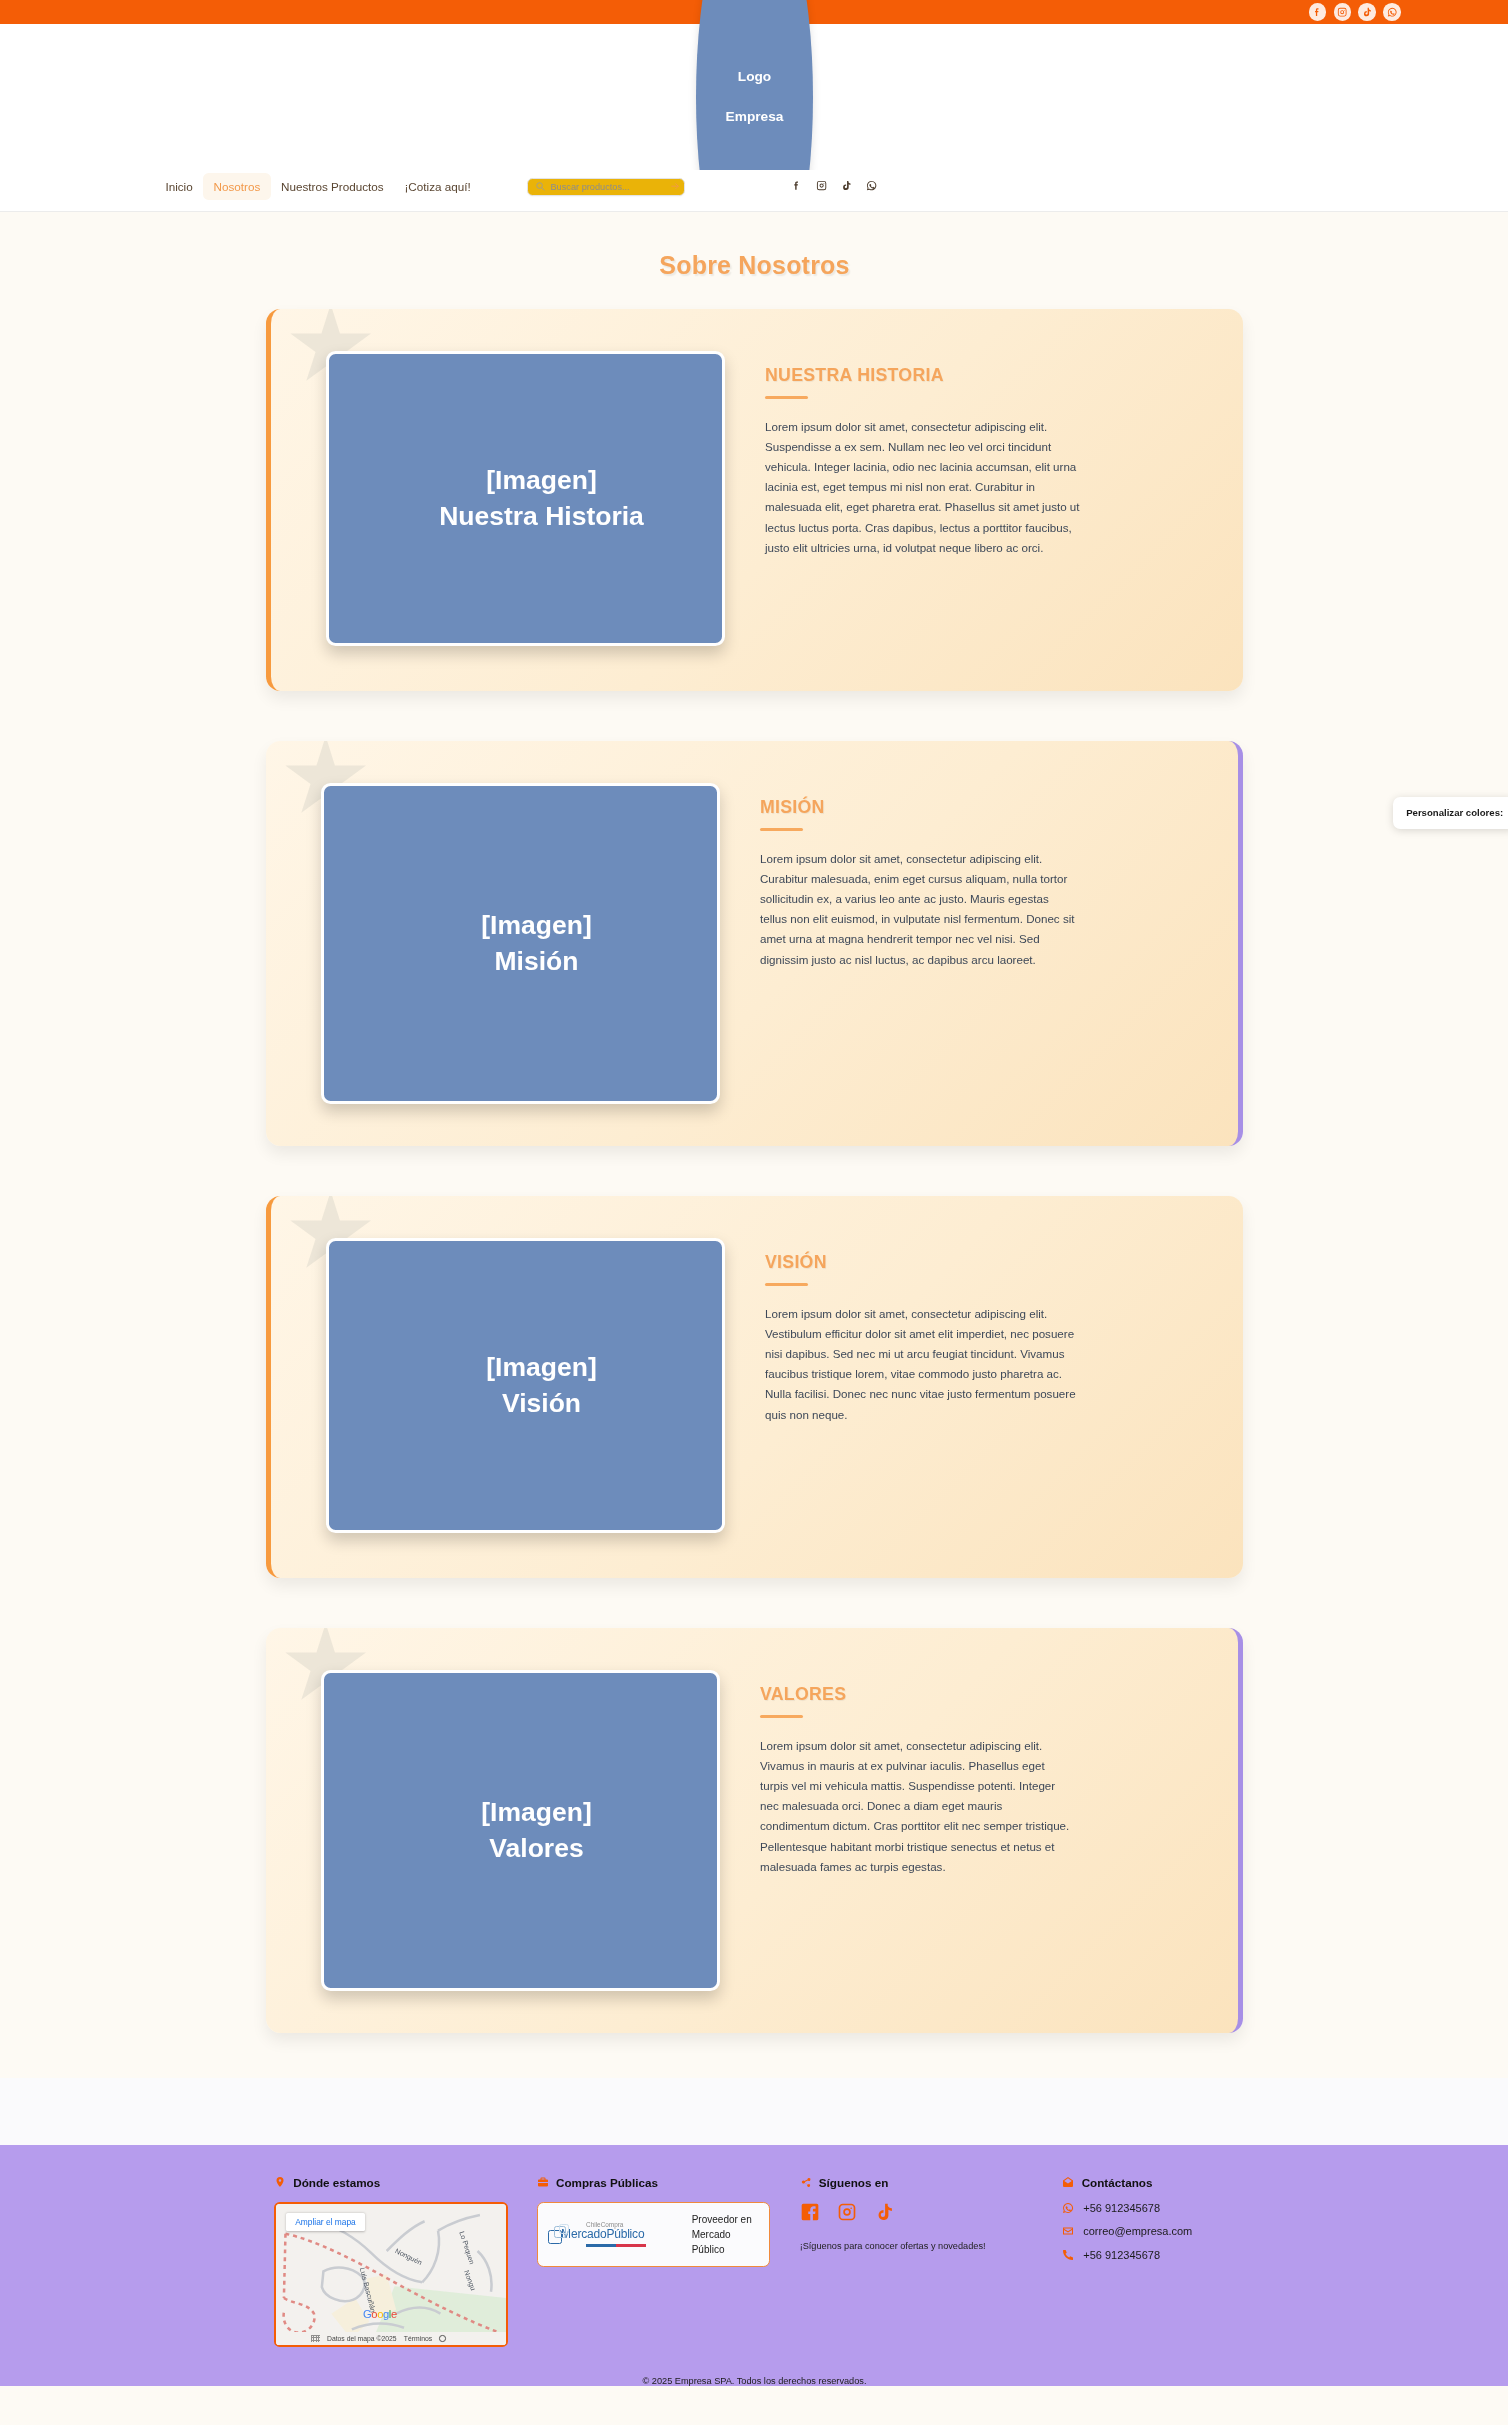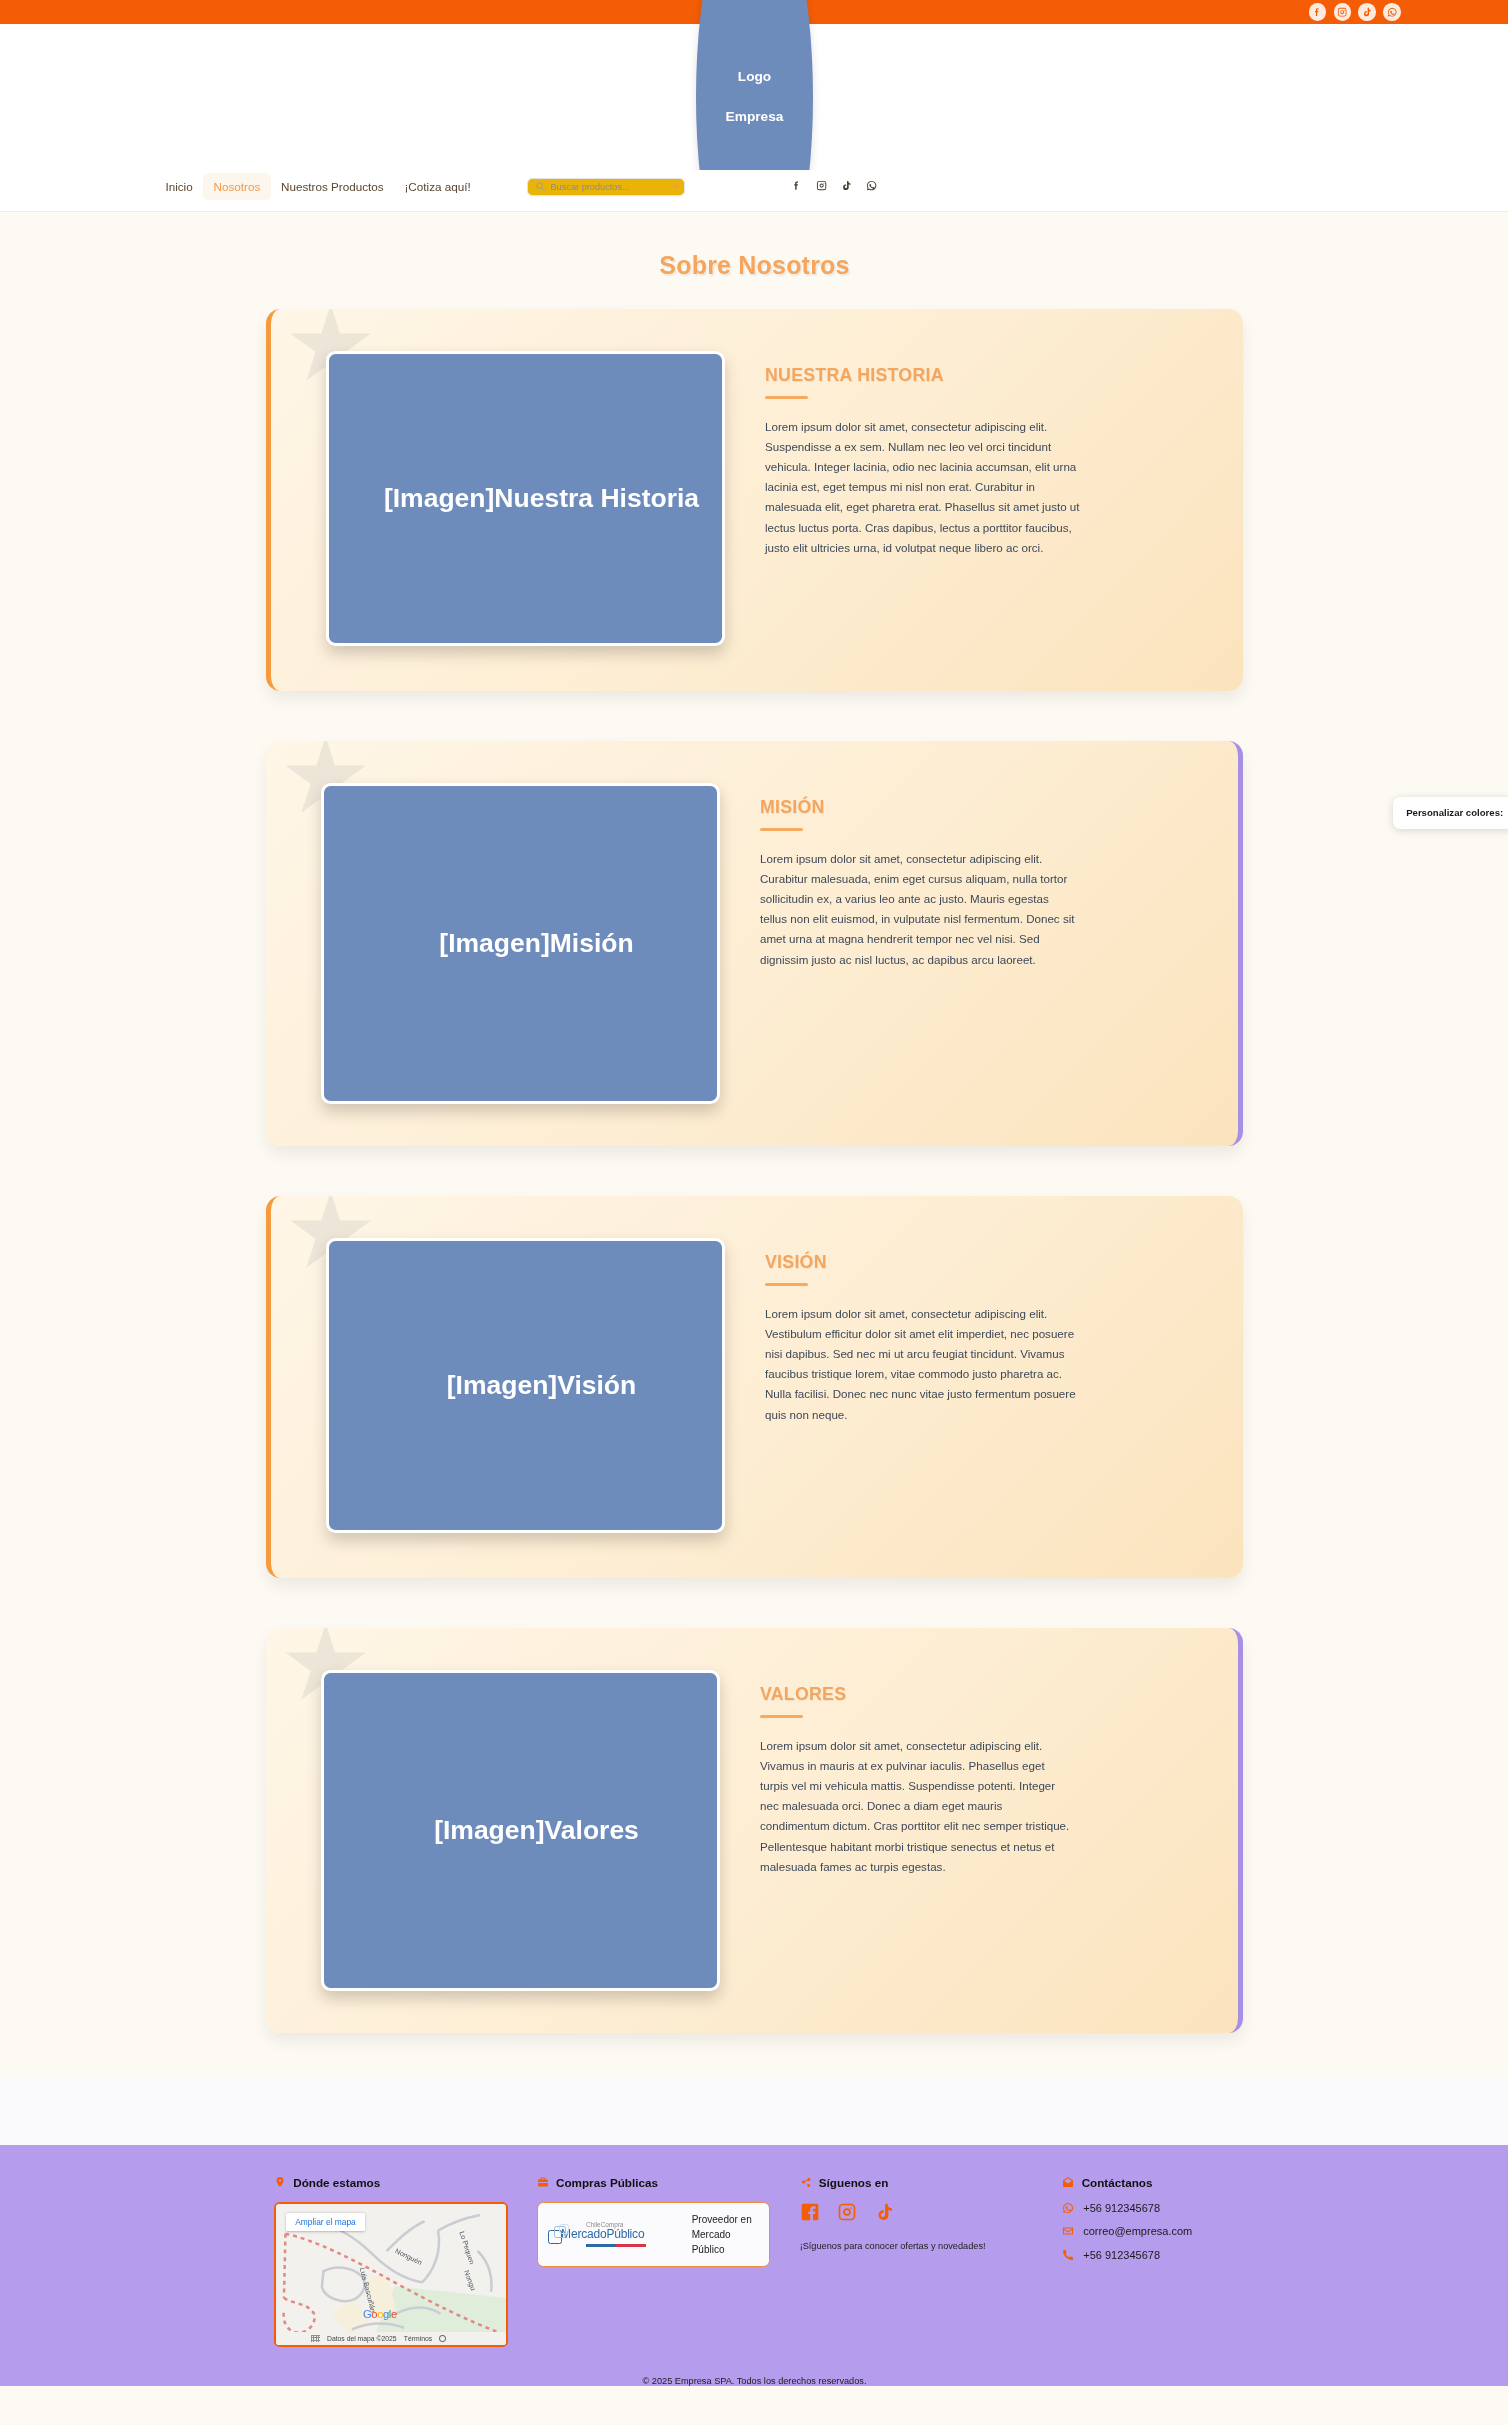--- a/index.html
+++ b/index.html
@@ -130,21 +130,21 @@
     pointer-events:none;
   }
   .card-img{
     position:relative;z-index:2;
     margin:42px 0 42px 55px;
     width:399px;height:295px;
     background:#6d8cbb;
     border:3.2px solid #ffffff;
     border-radius:9.6px;
     color:#fff;
-    display:flex;flex-direction:row;align-items:center;justify-content:center;
+    display:flex;flex-direction:column;align-items:center;justify-content:center;
     font-weight:700;font-size:26.5px;line-height:1.35;
     text-align:center;
     box-shadow:0 7.2px 14.5px rgba(0,0,0,.18);
     padding-left:32px;
   }
   .card.tall .card-img{height:321px;width:399px;}
   .card-body{
     position:relative;z-index:2;
     padding:56px 63px 0 40px;
     flex:1;max-width:418px;

